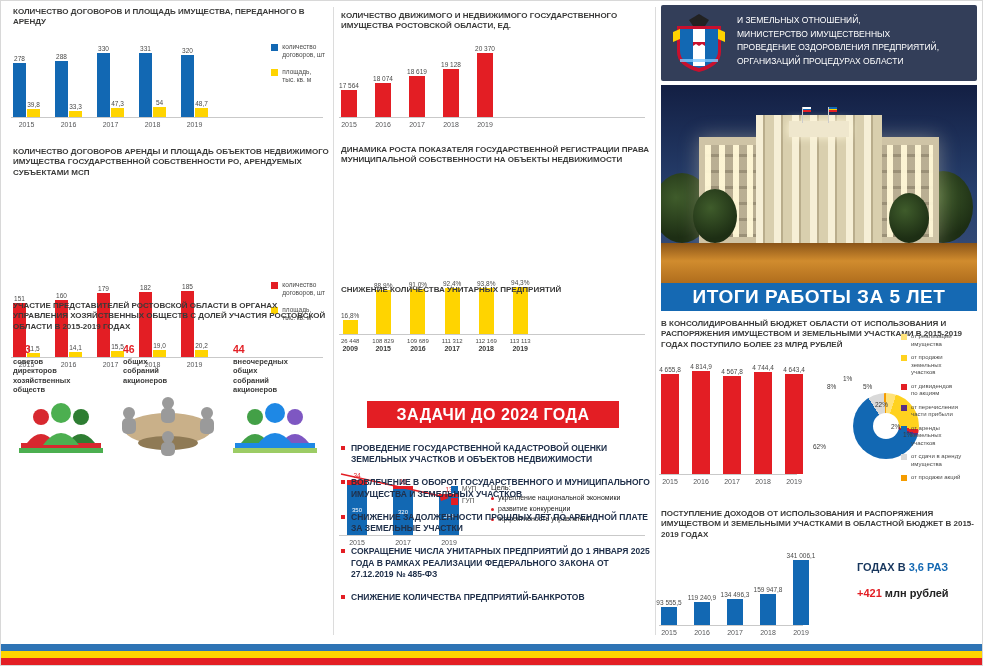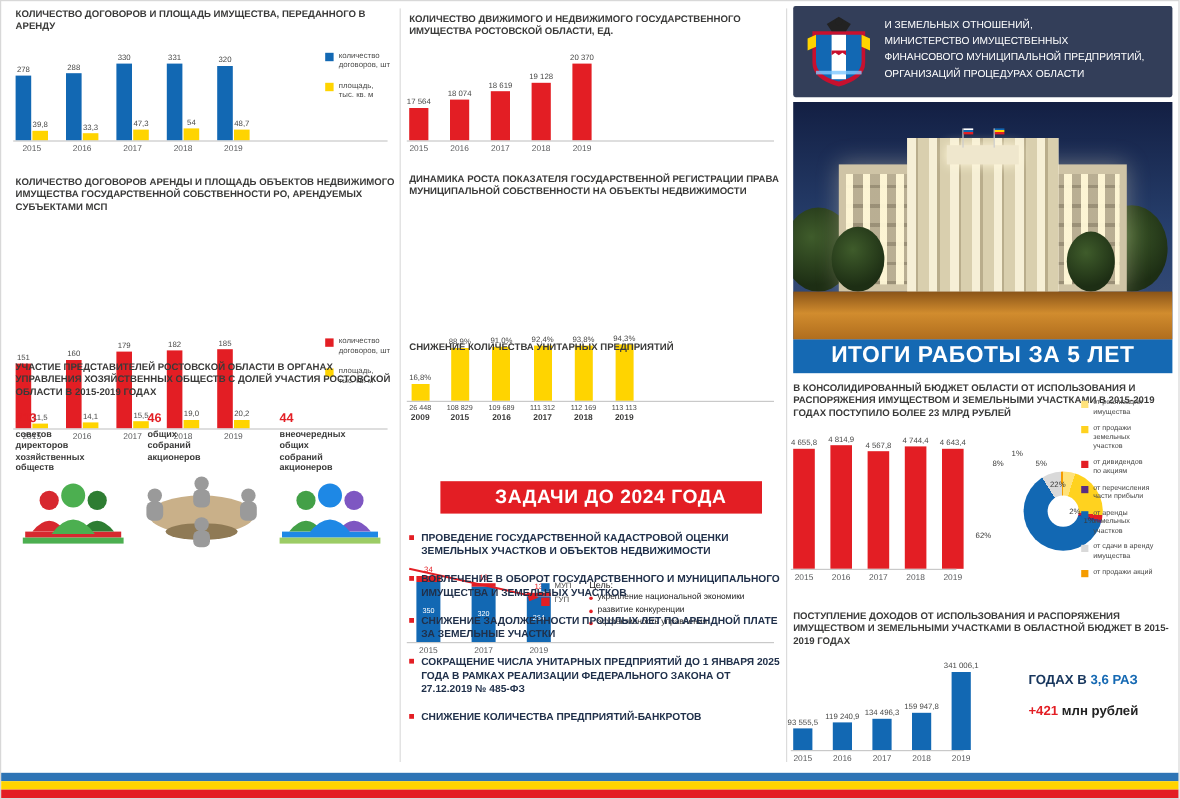--- a/index.html
+++ b/index.html
@@ -43,21 +43,21 @@
   .stats{display:flex;}
   .stat{width:110px;}
   .stat:last-child{width:90px;}
   .stat-num{color:#e31e24;font-weight:bold;font-size:10.5px;}
   .stat-lab{font-size:7.5px;font-weight:bold;line-height:1.25;white-space:pre-line;margin-top:2px;}
   .icons-row{display:flex;align-items:flex-end;}
   
   .m-t5{top:10px}.m-c3{top:38px}
   .m-t6{top:144px}.m-c4{top:184px}
   .m-t7{top:284px}.m-c5{top:298px}
-  .m-banner{top:400px;left:26px;width:252px;height:27px;background:#e31e24;display:flex;align-items:center;justify-content:center;padding-left:16px;}
+  .m-banner{top:400px;left:26px;width:252px;height:27px;background:#e31e24;display:flex;align-items:center;justify-content:center;}
   .m-banner span{color:#fff;font-weight:bold;font-size:16px;letter-spacing:.5px;}
   .m-goals{top:442px;}
   .bl-item{display:flex;gap:6px;margin-bottom:12px;}
   .goals .bl-mark{width:4px;height:4px;background:#e31e24;flex:none;margin-top:3px;}
   .goals .bl-tx{font-size:8.5px;font-weight:bold;line-height:1.32;color:#20304a;text-transform:uppercase;}
   .aim{position:absolute;left:150px;top:16px;width:160px;}
   .aim-title{font-size:7.5px;color:#222;margin-bottom:2px;}
   .aim .bl-item{margin-bottom:2px;gap:4px;}
   .aim .bl-mark{width:3px;height:3px;border-radius:50%;background:#e31e24;flex:none;margin-top:3px;}
   .aim .bl-tx{font-size:7px;color:#222;line-height:1.25;}
@@ -562,21 +562,21 @@
         <path d="M22 30 h12 v4 l-3 -2 -3 2 -3 -2 -3 2z" fill="#c8102e"></path>
         <rect x="9" y="47" width="38" height="3" fill="#7ec8ff" opacity=".8"></rect>
         <path d="M28 2 l10 6 -4 6 h-12 l-4 -6z" fill="#222"></path>
         <circle cx="28" cy="6" r="3" fill="#222"></circle>
         <path d="M2 20 l7 -3 v10 l-7 3z" fill="#ffd400"></path>
         <path d="M54 20 l-7 -3 v10 l7 3z" fill="#ffd400"></path>
       </svg>
       <div class="min-text">
         <div>И ЗЕМЕЛЬНЫХ ОТНОШЕНИЙ,</div>
         <div>МИНИСТЕРСТВО ИМУЩЕСТВЕННЫХ</div>
-        <div>ФИНАНСОВОГО МУНИЦИПАЛЬНОЙ ПРЕДПРИЯТИЙ,</div>
+        <div>ПРОВЕДЕНИЕ ОЗДОРОВЛЕНИЯ ПРЕДПРИЯТИЙ,</div>
         <div>ОРГАНИЗАЦИЙ ПРОЦЕДУРАХ ОБЛАСТИ</div>
       </div>
     </div>
 
     <div class="sec photo">
       <div class="tree tr1"></div>
       <div class="tree tr3"></div>
       <div class="bld">
           <div class="bld-win"></div>
         </div>

